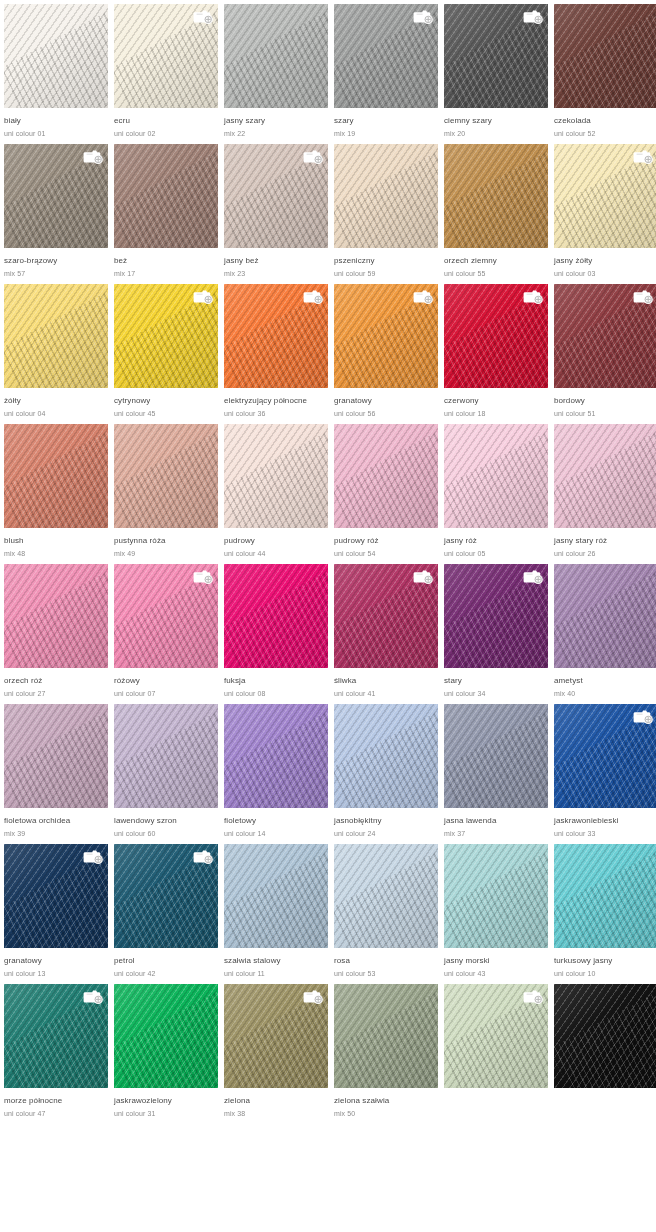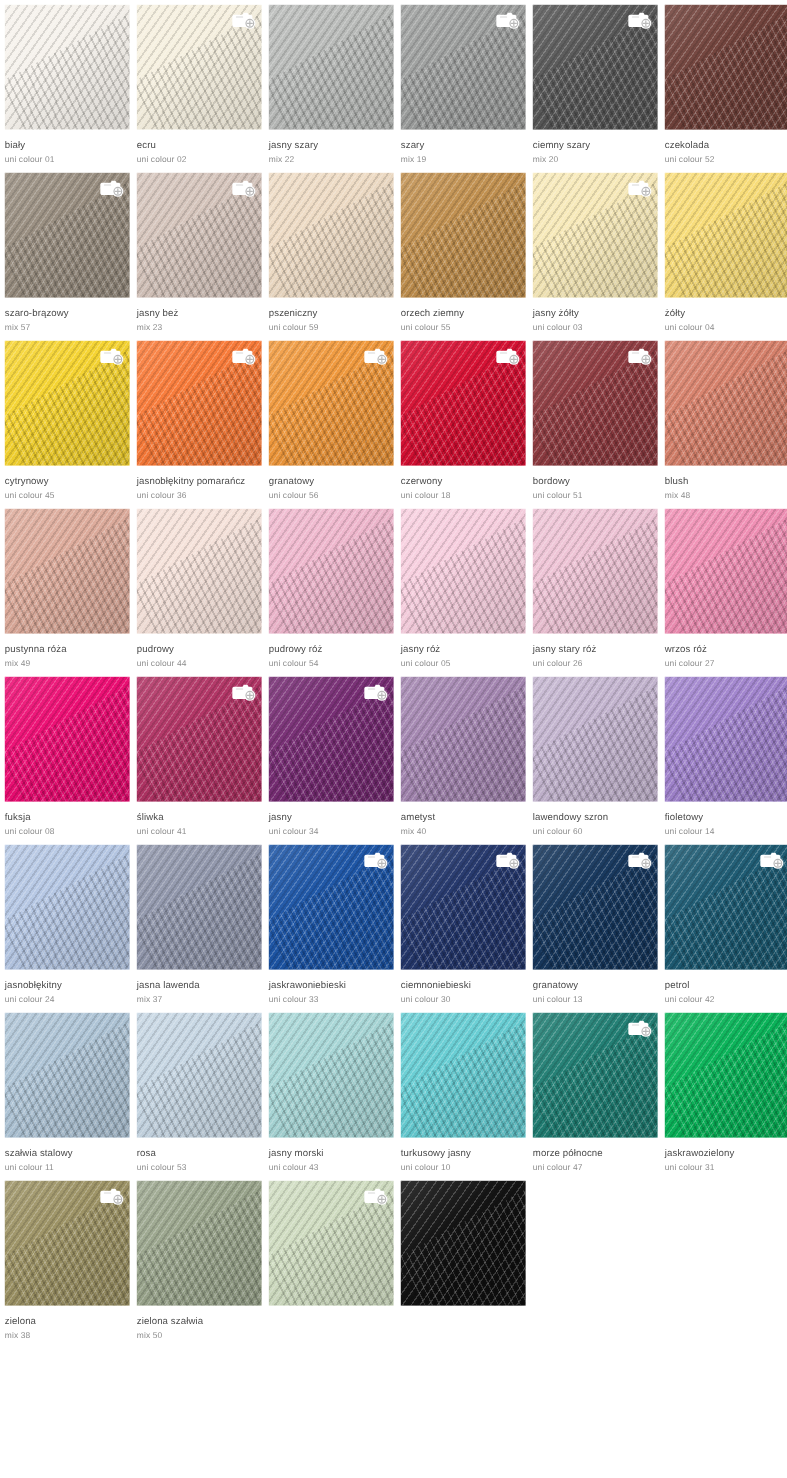--- a/index.html
+++ b/index.html
@@ -212,20 +212,31 @@
               <path d="M16.2 9.3v4.2M14.1 11.4h4.2" stroke="#b9b9b9" stroke-width="1" stroke-linecap="round"></path>
               <path d="M5.0 6.2h5.2" stroke="#d8d8d8" stroke-width="0.9" stroke-linecap="round"></path>
             </svg></div>
         </div>
         <div class="labels">
           <div class="name">szaro-brązowy</div>
           <div class="code">mix 57</div>
         </div>
       </div>
       <div class="swatch">
+        <div class="tile" style="background-color: rgb(160, 129, 118);">
+          <div class="yarn"></div>
+          <div class="yarn2"></div>
+          <div class="shade"></div>
+        </div>
+        <div class="labels">
+          <div class="name">beż</div>
+          <div class="code">mix 17</div>
+        </div>
+      </div>
+      <div class="swatch">
         <div class="tile" style="background-color: rgb(213, 196, 187);">
           <div class="yarn"></div>
           <div class="yarn2"></div>
           <div class="shade"></div>
           <div class="cam-badge"><svg viewBox="0 0 22 17" width="22" height="17" aria-hidden="true">
               <path d="M3.2 4.2h7.0l0.9-1.6h3.1l0.9 1.6h1.6c0.9 0 1.6 0.7 1.6 1.6v7.2c0 0.9-0.7 1.6-1.6 1.6H3.2c-0.9 0-1.6-0.7-1.6-1.6V5.8C1.6 4.9 2.3 4.2 3.2 4.2z" fill="#ffffff"></path>
               <circle cx="16.2" cy="11.4" r="4.6" fill="#ffffff"></circle>
               <circle cx="16.2" cy="11.4" r="3.2" fill="none" stroke="#b9b9b9" stroke-width="1"></circle>
               <path d="M16.2 9.3v4.2M14.1 11.4h4.2" stroke="#b9b9b9" stroke-width="1" stroke-linecap="round"></path>
               <path d="M5.0 6.2h5.2" stroke="#d8d8d8" stroke-width="0.9" stroke-linecap="round"></path>
@@ -312,21 +323,21 @@
           <div class="shade"></div>
           <div class="cam-badge"><svg viewBox="0 0 22 17" width="22" height="17" aria-hidden="true">
               <path d="M3.2 4.2h7.0l0.9-1.6h3.1l0.9 1.6h1.6c0.9 0 1.6 0.7 1.6 1.6v7.2c0 0.9-0.7 1.6-1.6 1.6H3.2c-0.9 0-1.6-0.7-1.6-1.6V5.8C1.6 4.9 2.3 4.2 3.2 4.2z" fill="#ffffff"></path>
               <circle cx="16.2" cy="11.4" r="4.6" fill="#ffffff"></circle>
               <circle cx="16.2" cy="11.4" r="3.2" fill="none" stroke="#b9b9b9" stroke-width="1"></circle>
               <path d="M16.2 9.3v4.2M14.1 11.4h4.2" stroke="#b9b9b9" stroke-width="1" stroke-linecap="round"></path>
               <path d="M5.0 6.2h5.2" stroke="#d8d8d8" stroke-width="0.9" stroke-linecap="round"></path>
             </svg></div>
         </div>
         <div class="labels">
-          <div class="name">jasnobłękitny pomarańcz</div>
+          <div class="name">elektryzujący północne</div>
           <div class="code">uni colour 36</div>
         </div>
       </div>
       <div class="swatch">
         <div class="tile" style="background-color: rgb(240, 152, 59);">
           <div class="yarn"></div>
           <div class="yarn2"></div>
           <div class="shade"></div>
           <div class="cam-badge"><svg viewBox="0 0 22 17" width="22" height="17" aria-hidden="true">
               <path d="M3.2 4.2h7.0l0.9-1.6h3.1l0.9 1.6h1.6c0.9 0 1.6 0.7 1.6 1.6v7.2c0 0.9-0.7 1.6-1.6 1.6H3.2c-0.9 0-1.6-0.7-1.6-1.6V5.8C1.6 4.9 2.3 4.2 3.2 4.2z" fill="#ffffff"></path>
@@ -443,22 +454,40 @@
           <div class="code">uni colour 26</div>
         </div>
       </div>
       <div class="swatch">
         <div class="tile" style="background-color: rgb(240, 143, 180);">
           <div class="yarn"></div>
           <div class="yarn2"></div>
           <div class="shade"></div>
         </div>
         <div class="labels">
-          <div class="name">wrzos róż</div>
+          <div class="name">orzech róż</div>
           <div class="code">uni colour 27</div>
+        </div>
+      </div>
+      <div class="swatch">
+        <div class="tile" style="background-color: rgb(245, 138, 180);">
+          <div class="yarn"></div>
+          <div class="yarn2"></div>
+          <div class="shade"></div>
+          <div class="cam-badge"><svg viewBox="0 0 22 17" width="22" height="17" aria-hidden="true">
+              <path d="M3.2 4.2h7.0l0.9-1.6h3.1l0.9 1.6h1.6c0.9 0 1.6 0.7 1.6 1.6v7.2c0 0.9-0.7 1.6-1.6 1.6H3.2c-0.9 0-1.6-0.7-1.6-1.6V5.8C1.6 4.9 2.3 4.2 3.2 4.2z" fill="#ffffff"></path>
+              <circle cx="16.2" cy="11.4" r="4.6" fill="#ffffff"></circle>
+              <circle cx="16.2" cy="11.4" r="3.2" fill="none" stroke="#b9b9b9" stroke-width="1"></circle>
+              <path d="M16.2 9.3v4.2M14.1 11.4h4.2" stroke="#b9b9b9" stroke-width="1" stroke-linecap="round"></path>
+              <path d="M5.0 6.2h5.2" stroke="#d8d8d8" stroke-width="0.9" stroke-linecap="round"></path>
+            </svg></div>
+        </div>
+        <div class="labels">
+          <div class="name">różowy</div>
+          <div class="code">uni colour 07</div>
         </div>
       </div>
       <div class="swatch">
         <div class="tile" style="background-color: rgb(236, 12, 114);">
           <div class="yarn"></div>
           <div class="yarn2"></div>
           <div class="shade"></div>
         </div>
         <div class="labels">
           <div class="name">fuksja</div>
@@ -490,36 +519,47 @@
           <div class="shade"></div>
           <div class="cam-badge"><svg viewBox="0 0 22 17" width="22" height="17" aria-hidden="true">
               <path d="M3.2 4.2h7.0l0.9-1.6h3.1l0.9 1.6h1.6c0.9 0 1.6 0.7 1.6 1.6v7.2c0 0.9-0.7 1.6-1.6 1.6H3.2c-0.9 0-1.6-0.7-1.6-1.6V5.8C1.6 4.9 2.3 4.2 3.2 4.2z" fill="#ffffff"></path>
               <circle cx="16.2" cy="11.4" r="4.6" fill="#ffffff"></circle>
               <circle cx="16.2" cy="11.4" r="3.2" fill="none" stroke="#b9b9b9" stroke-width="1"></circle>
               <path d="M16.2 9.3v4.2M14.1 11.4h4.2" stroke="#b9b9b9" stroke-width="1" stroke-linecap="round"></path>
               <path d="M5.0 6.2h5.2" stroke="#d8d8d8" stroke-width="0.9" stroke-linecap="round"></path>
             </svg></div>
         </div>
         <div class="labels">
-          <div class="name">jasny</div>
+          <div class="name">stary</div>
           <div class="code">uni colour 34</div>
         </div>
       </div>
       <div class="swatch">
         <div class="tile" style="background-color: rgb(163, 133, 176);">
           <div class="yarn"></div>
           <div class="yarn2"></div>
           <div class="shade"></div>
         </div>
         <div class="labels">
           <div class="name">ametyst</div>
           <div class="code">mix 40</div>
         </div>
       </div>
       <div class="swatch">
+        <div class="tile" style="background-color: rgb(198, 167, 188);">
+          <div class="yarn"></div>
+          <div class="yarn2"></div>
+          <div class="shade"></div>
+        </div>
+        <div class="labels">
+          <div class="name">fioletowa orchidea</div>
+          <div class="code">mix 39</div>
+        </div>
+      </div>
+      <div class="swatch">
         <div class="tile" style="background-color: rgb(195, 180, 207);">
           <div class="yarn"></div>
           <div class="yarn2"></div>
           <div class="shade"></div>
         </div>
         <div class="labels">
           <div class="name">lawendowy szron</div>
           <div class="code">uni colour 60</div>
         </div>
       </div>
@@ -565,38 +605,20 @@
               <path d="M3.2 4.2h7.0l0.9-1.6h3.1l0.9 1.6h1.6c0.9 0 1.6 0.7 1.6 1.6v7.2c0 0.9-0.7 1.6-1.6 1.6H3.2c-0.9 0-1.6-0.7-1.6-1.6V5.8C1.6 4.9 2.3 4.2 3.2 4.2z" fill="#ffffff"></path>
               <circle cx="16.2" cy="11.4" r="4.6" fill="#ffffff"></circle>
               <circle cx="16.2" cy="11.4" r="3.2" fill="none" stroke="#b9b9b9" stroke-width="1"></circle>
               <path d="M16.2 9.3v4.2M14.1 11.4h4.2" stroke="#b9b9b9" stroke-width="1" stroke-linecap="round"></path>
               <path d="M5.0 6.2h5.2" stroke="#d8d8d8" stroke-width="0.9" stroke-linecap="round"></path>
             </svg></div>
         </div>
         <div class="labels">
           <div class="name">jaskrawoniebieski</div>
           <div class="code">uni colour 33</div>
-        </div>
-      </div>
-      <div class="swatch">
-        <div class="tile" style="background-color: rgb(35, 54, 107);">
-          <div class="yarn"></div>
-          <div class="yarn2"></div>
-          <div class="shade"></div>
-          <div class="cam-badge"><svg viewBox="0 0 22 17" width="22" height="17" aria-hidden="true">
-              <path d="M3.2 4.2h7.0l0.9-1.6h3.1l0.9 1.6h1.6c0.9 0 1.6 0.7 1.6 1.6v7.2c0 0.9-0.7 1.6-1.6 1.6H3.2c-0.9 0-1.6-0.7-1.6-1.6V5.8C1.6 4.9 2.3 4.2 3.2 4.2z" fill="#ffffff"></path>
-              <circle cx="16.2" cy="11.4" r="4.6" fill="#ffffff"></circle>
-              <circle cx="16.2" cy="11.4" r="3.2" fill="none" stroke="#b9b9b9" stroke-width="1"></circle>
-              <path d="M16.2 9.3v4.2M14.1 11.4h4.2" stroke="#b9b9b9" stroke-width="1" stroke-linecap="round"></path>
-              <path d="M5.0 6.2h5.2" stroke="#d8d8d8" stroke-width="0.9" stroke-linecap="round"></path>
-            </svg></div>
-        </div>
-        <div class="labels">
-          <div class="name">ciemnoniebieski</div>
-          <div class="code">uni colour 30</div>
         </div>
       </div>
       <div class="swatch">
         <div class="tile" style="background-color: rgb(21, 54, 92);">
           <div class="yarn"></div>
           <div class="yarn2"></div>
           <div class="shade"></div>
           <div class="cam-badge"><svg viewBox="0 0 22 17" width="22" height="17" aria-hidden="true">
               <path d="M3.2 4.2h7.0l0.9-1.6h3.1l0.9 1.6h1.6c0.9 0 1.6 0.7 1.6 1.6v7.2c0 0.9-0.7 1.6-1.6 1.6H3.2c-0.9 0-1.6-0.7-1.6-1.6V5.8C1.6 4.9 2.3 4.2 3.2 4.2z" fill="#ffffff"></path>
               <circle cx="16.2" cy="11.4" r="4.6" fill="#ffffff"></circle>

